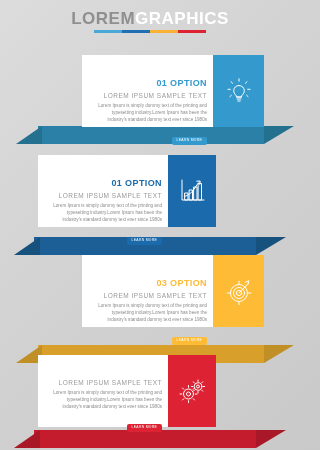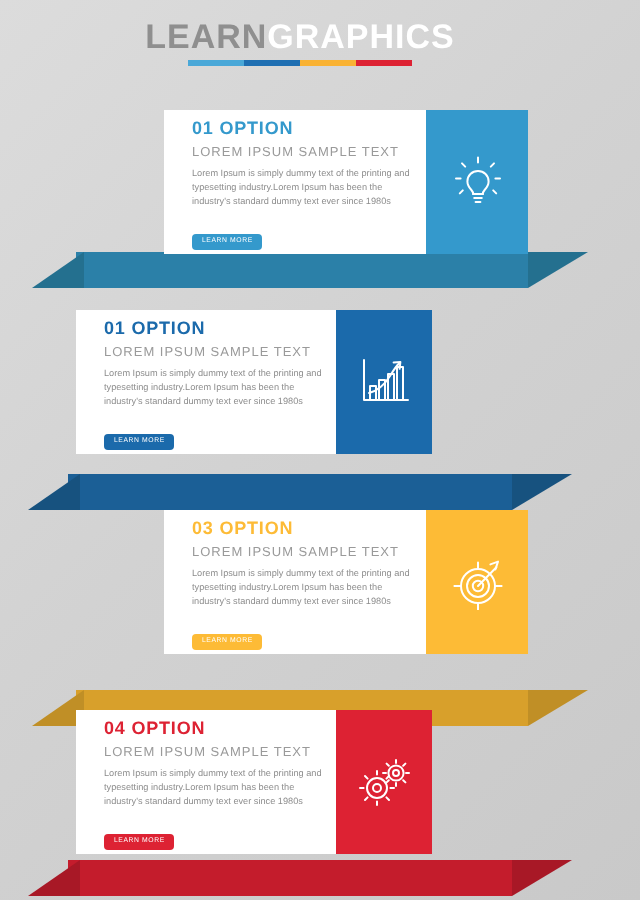--- a/index.html
+++ b/index.html
@@ -24,33 +24,33 @@
   .card{position:absolute;left:0;top:0;height:72px;background:#ffffff;}
   .panel{position:absolute;top:0;height:72px;display:flex;align-items:center;justify-content:center;}
   .panel svg{display:block;}
 
   
   .ribbon{position:absolute;height:18px;}
   .ribbon .band{position:absolute;left:0;top:0;width:100%;height:100%;}
   .ribbon .tipL,.ribbon .tipR{position:absolute;top:0;height:100%;width:26px;}
 
   
-  .ctext{position:absolute;left:14px;top:5px;right:6px;}
+  .ctext{position:absolute;left:14px;top:24px;right:6px;text-align:right;}
   .opt{font-size:9px;font-weight:bold;letter-spacing:.4px;line-height:1.1;margin:0 0 3px;}
   .sub{font-size:6.5px;color:#9a9a9a;letter-spacing:.5px;line-height:1.1;margin:0 0 3px;}
   .body{font-size:4.6px;color:#8c8c8c;line-height:1.55;margin:0 0 4px;max-width:128px;}
   .btn{display:inline-block;font-size:3.4px;color:#fff;letter-spacing:.3px;
        padding:2px 5px;border-radius:2px;line-height:1;}
 </style>
 </head>
 <body>
 
 <div class="header">
   <div class="title">
-    <span class="t-dark">LEARN</span><span class="t-light">GRAPHICS</span>
+    <span class="t-dark">LOREM</span><span class="t-light">GRAPHICS</span>
   </div>
   <div class="rule">
     <i style="background: rgb(74, 168, 216);"></i>
     <i style="background: rgb(31, 111, 178);"></i>
     <i style="background: rgb(249, 178, 51);"></i>
     <i style="background: rgb(221, 34, 51);"></i>
   </div>
 </div>
 
 <div class="stage">
@@ -142,21 +142,20 @@
           <path d="M14 16L23.2 6.6"></path>
           <path d="M20.2 5.2l3.8-1.4-1.3 3.9"></path>
         </svg>
       </span>
     </div>
   </div>
 
   <div class="block" id="blk4" style="left:38px;top:355px;width:178px;">
     <div class="card" style="width:130px;">
       <div class="ctext">
-        <p class="opt" style="color: rgb(221, 34, 51);">04 OPTION</p>
         <p class="sub">LOREM IPSUM SAMPLE TEXT</p>
         <p class="body">Lorem Ipsum is simply dummy text of the printing and typesetting industry.Lorem Ipsum has been the industry's standard dummy text ever since 1980s</p>
         <span class="btn" style="background: rgb(221, 34, 51);">LEARN MORE</span>
       </div>
     </div>
     <div class="panel" style="left: 130px; width: 48px; background: rgb(221, 34, 51);">
       <span>
         <svg width="30" height="26" viewBox="0 0 30 26" fill="none" stroke="#ffffff" stroke-width="1" stroke-linecap="round" stroke-linejoin="round">
           <circle cx="11.5" cy="16" r="5"></circle>
           <circle cx="11.5" cy="16" r="2"></circle>

